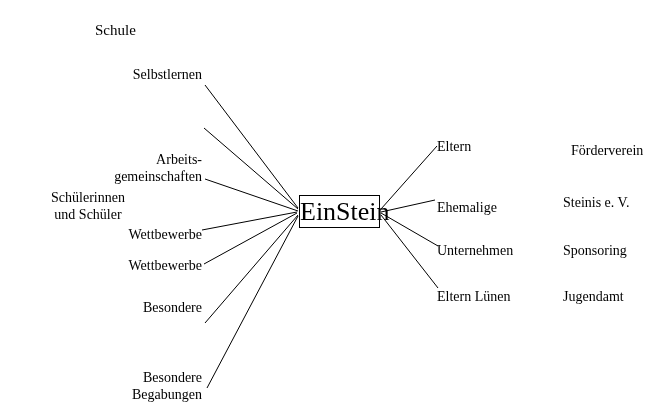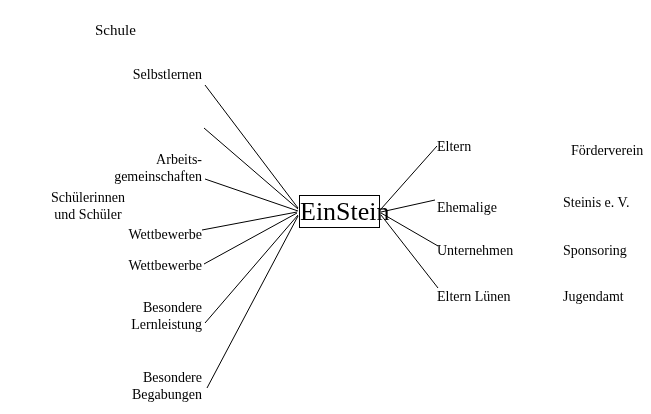--- a/index.html
+++ b/index.html
@@ -102,21 +102,20 @@
 
   <div class="label left-node" style="top:66px;">Selbstlernen</div>
   <div class="label left-node" style="top:151px;">
     <div>Arbeits-</div>
     <div>gemeinschaften</div>
   </div>
   <div class="label left-node" style="top:213px;margin-top:13px;">Wettbewerbe</div>
   <div class="label left-node" style="top:257px;">Wettbewerbe</div>
   <div class="label left-node" style="top:299px;">
     <div>Besondere</div>
-    <div>Lernleistung</div>
   </div>
   <div class="label left-node" style="top:369px;">
     <div>Besondere</div>
     <div>Begabungen</div>
   </div>
 
   <div class="label right-node" style="top:138px;">Eltern</div>
   <div class="label right-node" style="top:199px;">Ehemalige</div>
   <div class="label right-node" style="top:242px;">Unternehmen</div>
   <div class="label right-node" style="top:288px;">Eltern Lünen</div>

